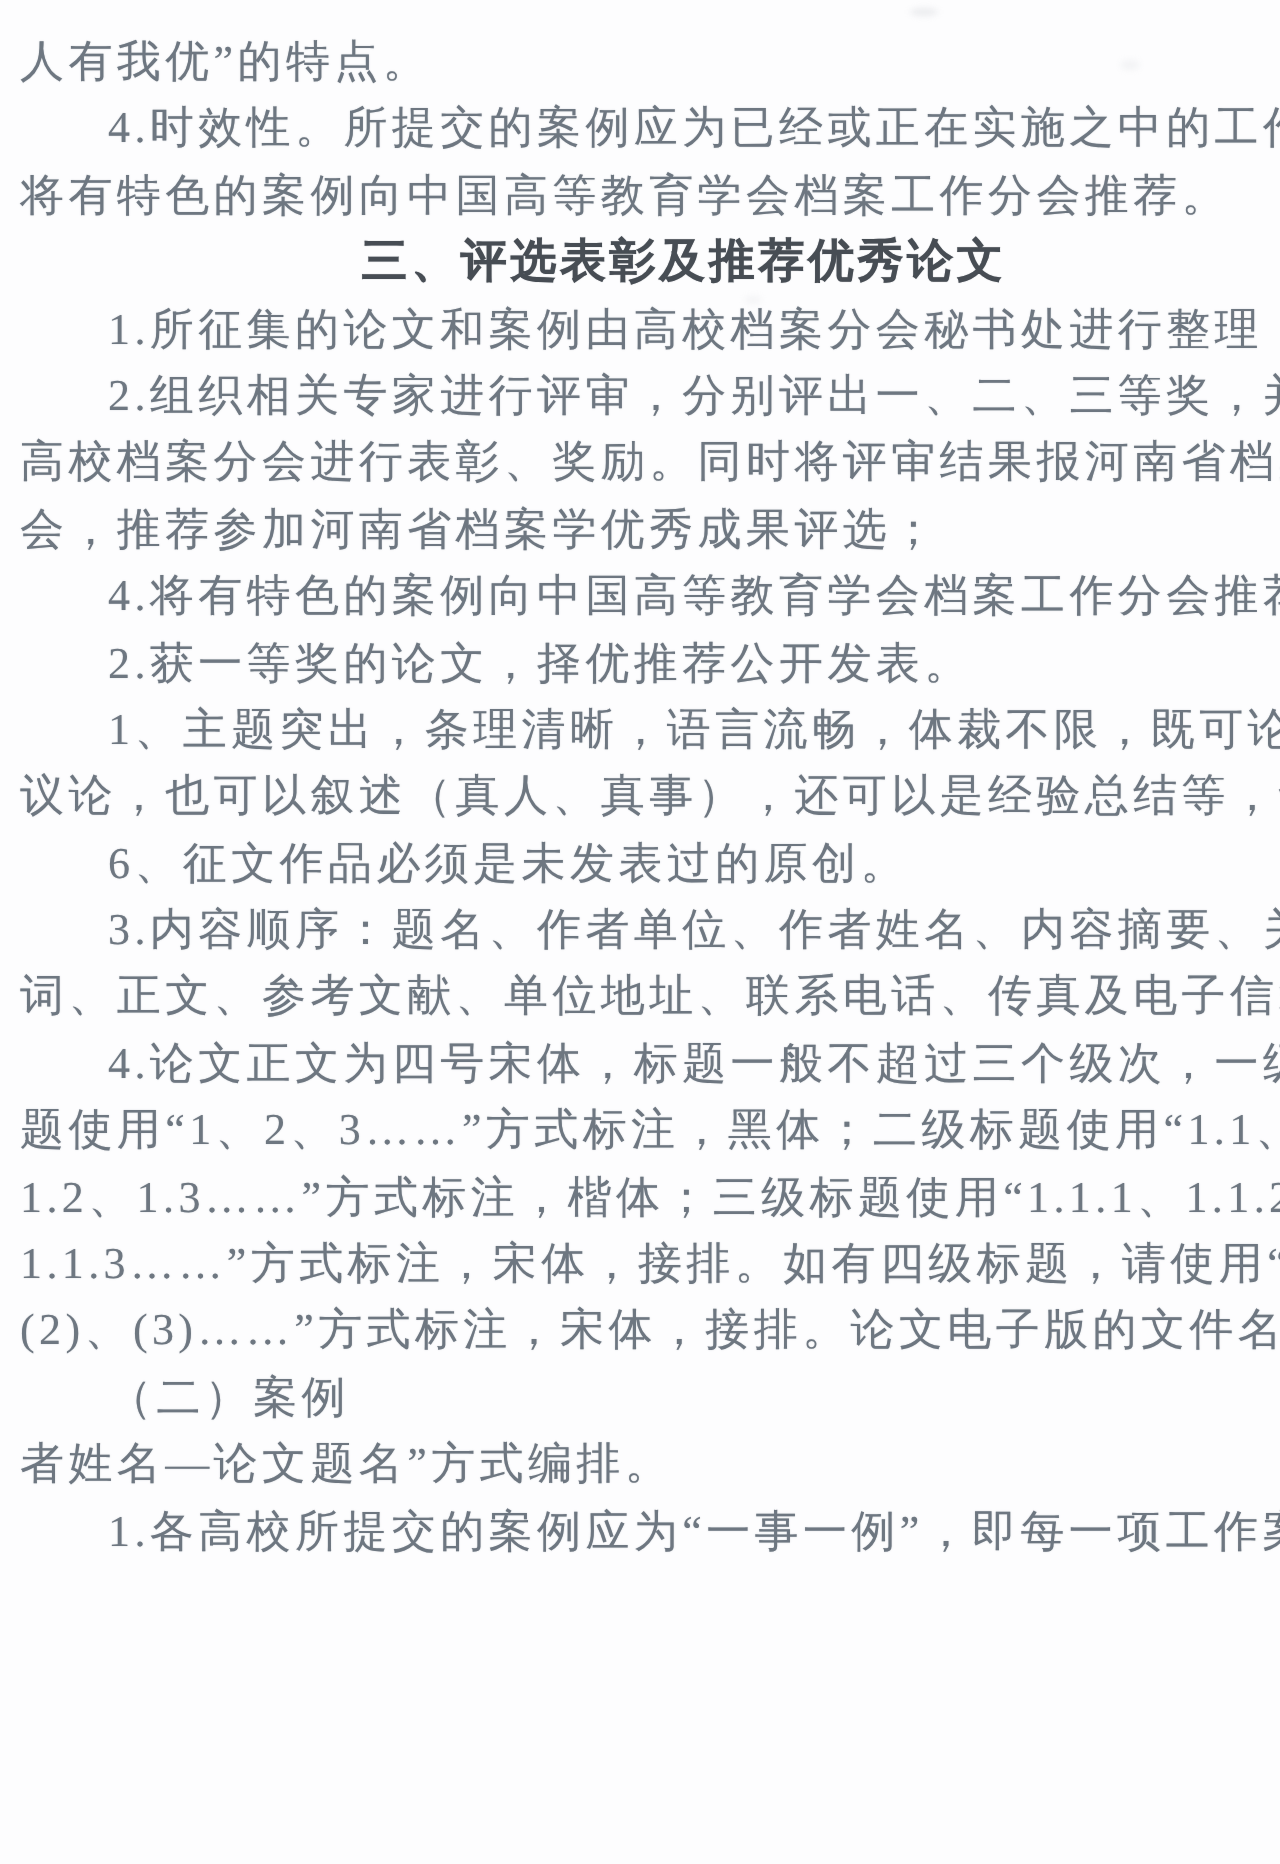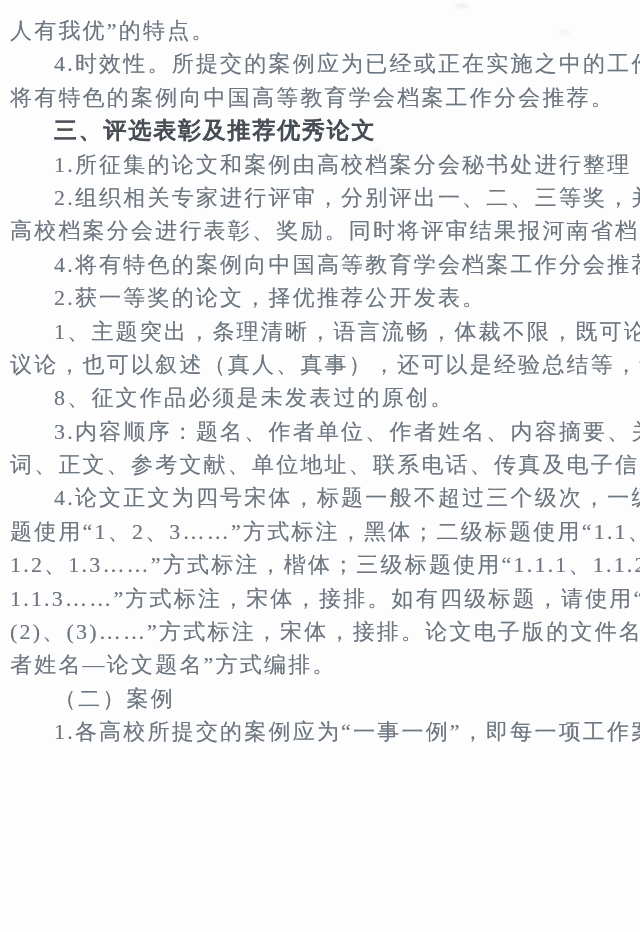--- a/index.html
+++ b/index.html
@@ -25,20 +25,21 @@
     text-shadow: 0 0 0.6px rgba(110,119,129,0.5);
   }
   .line.indent { padding-left: 44px; }
   .line.heading {
     font-family: "Liberation Sans", "DejaVu Sans", sans-serif;
     font-weight: 700;
     font-size: 23px;
     letter-spacing: 1.8px;
     color: #474d54;
     text-shadow: 0 0 0.5px rgba(71,77,84,0.55);
+    text-align: center;
   }
   .artifact {
     position: absolute;
     background: #c9ccd1;
     opacity: 0.35;
     border-radius: 50%;
     filter: blur(1.5px);
   }
   .artifact.a1 { left: 455px; top: 4px; width: 14px; height: 4px; }
   .artifact.a2 { left: 560px; top: 30px; width: 10px; height: 5px; opacity: 0.2; }
@@ -52,28 +53,29 @@
   <div class="artifact a2"></div>
   <div class="artifact a3"></div>
 
   <div class="line flush">人有我优”的特点。</div>
   <div class="line indent">4.时效性。所提交的案例应为已经或正在实施之中的工作，</div>
   <div class="line flush">将有特色的案例向中国高等教育学会档案工作分会推荐。</div>
   <div class="line indent heading">三、评选表彰及推荐优秀论文</div>
   <div class="line indent">1.所征集的论文和案例由高校档案分会秘书处进行整理；</div>
   <div class="line indent">2.组织相关专家进行评审，分别评出一、二、三等奖，并由</div>
   <div class="line flush">高校档案分会进行表彰、奖励。同时将评审结果报河南省档案学</div>
+  <div class="line flush">会，推荐参加河南省档案学优秀成果评选；</div>
   <div class="line indent">4.将有特色的案例向中国高等教育学会档案工作分会推荐；</div>
   <div class="line indent">2.获一等奖的论文，择优推荐公开发表。</div>
   <div class="line indent">1、主题突出，条理清晰，语言流畅，体裁不限，既可论述、</div>
   <div class="line flush">议论，也可以叙述（真人、真事），还可以是经验总结等，切忌空</div>
-  <div class="line indent">8、征文作品必须是未发表过的原创。</div>
+  <div class="line indent">6、征文作品必须是未发表过的原创。</div>
   <div class="line indent">3.内容顺序：题名、作者单位、作者姓名、内容摘要、关键</div>
   <div class="line flush">词、正文、参考文献、单位地址、联系电话、传真及电子信箱。</div>
   <div class="line indent">4.论文正文为四号宋体，标题一般不超过三个级次，一级标</div>
   <div class="line flush">题使用“1、2、3……”方式标注，黑体；二级标题使用“1.1、</div>
   <div class="line flush">1.2、1.3……”方式标注，楷体；三级标题使用“1.1.1、1.1.2、</div>
   <div class="line flush">1.1.3……”方式标注，宋体，接排。如有四级标题，请使用“(1)、</div>
   <div class="line flush">(2)、(3)……”方式标注，宋体，接排。论文电子版的文件名以“作</div>
+  <div class="line indent">（二）案例</div>
   <div class="line flush">者姓名—论文题名”方式编排。</div>
-  <div class="line indent">（二）案例</div>
   <div class="line indent">1.各高校所提交的案例应为“一事一例”，即每一项工作案</div>
 </div>
 
 </body></html>

